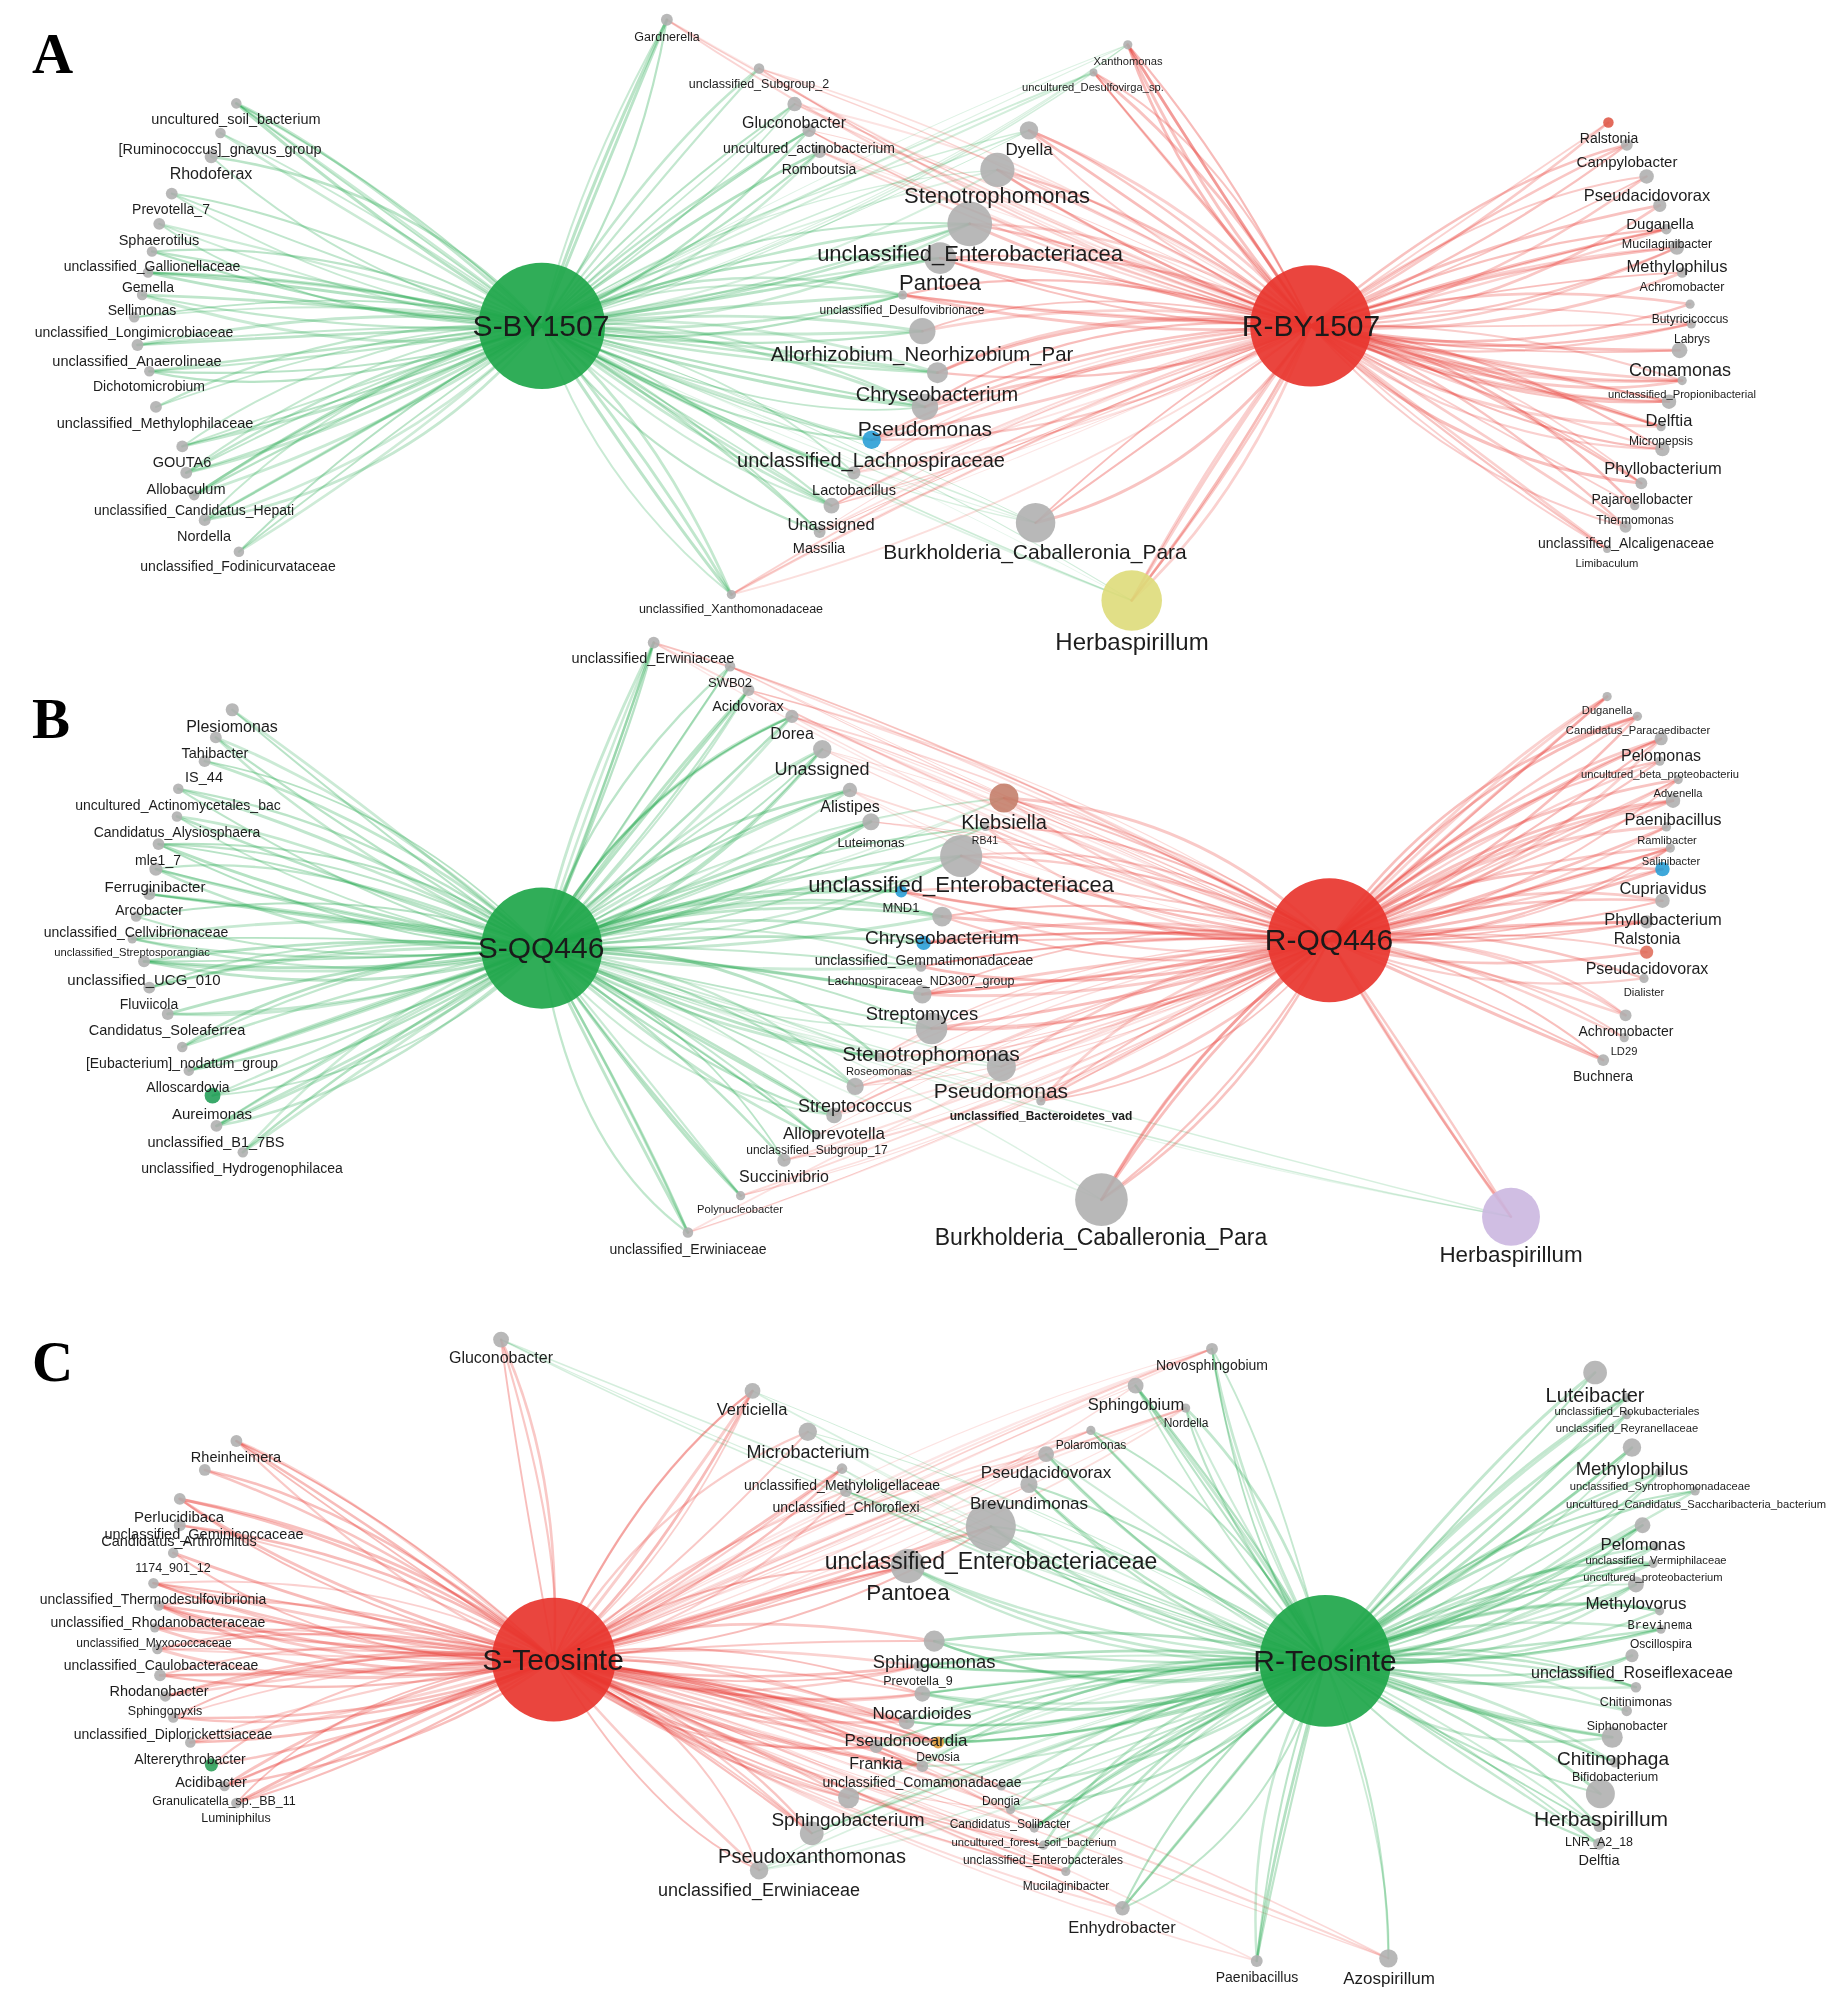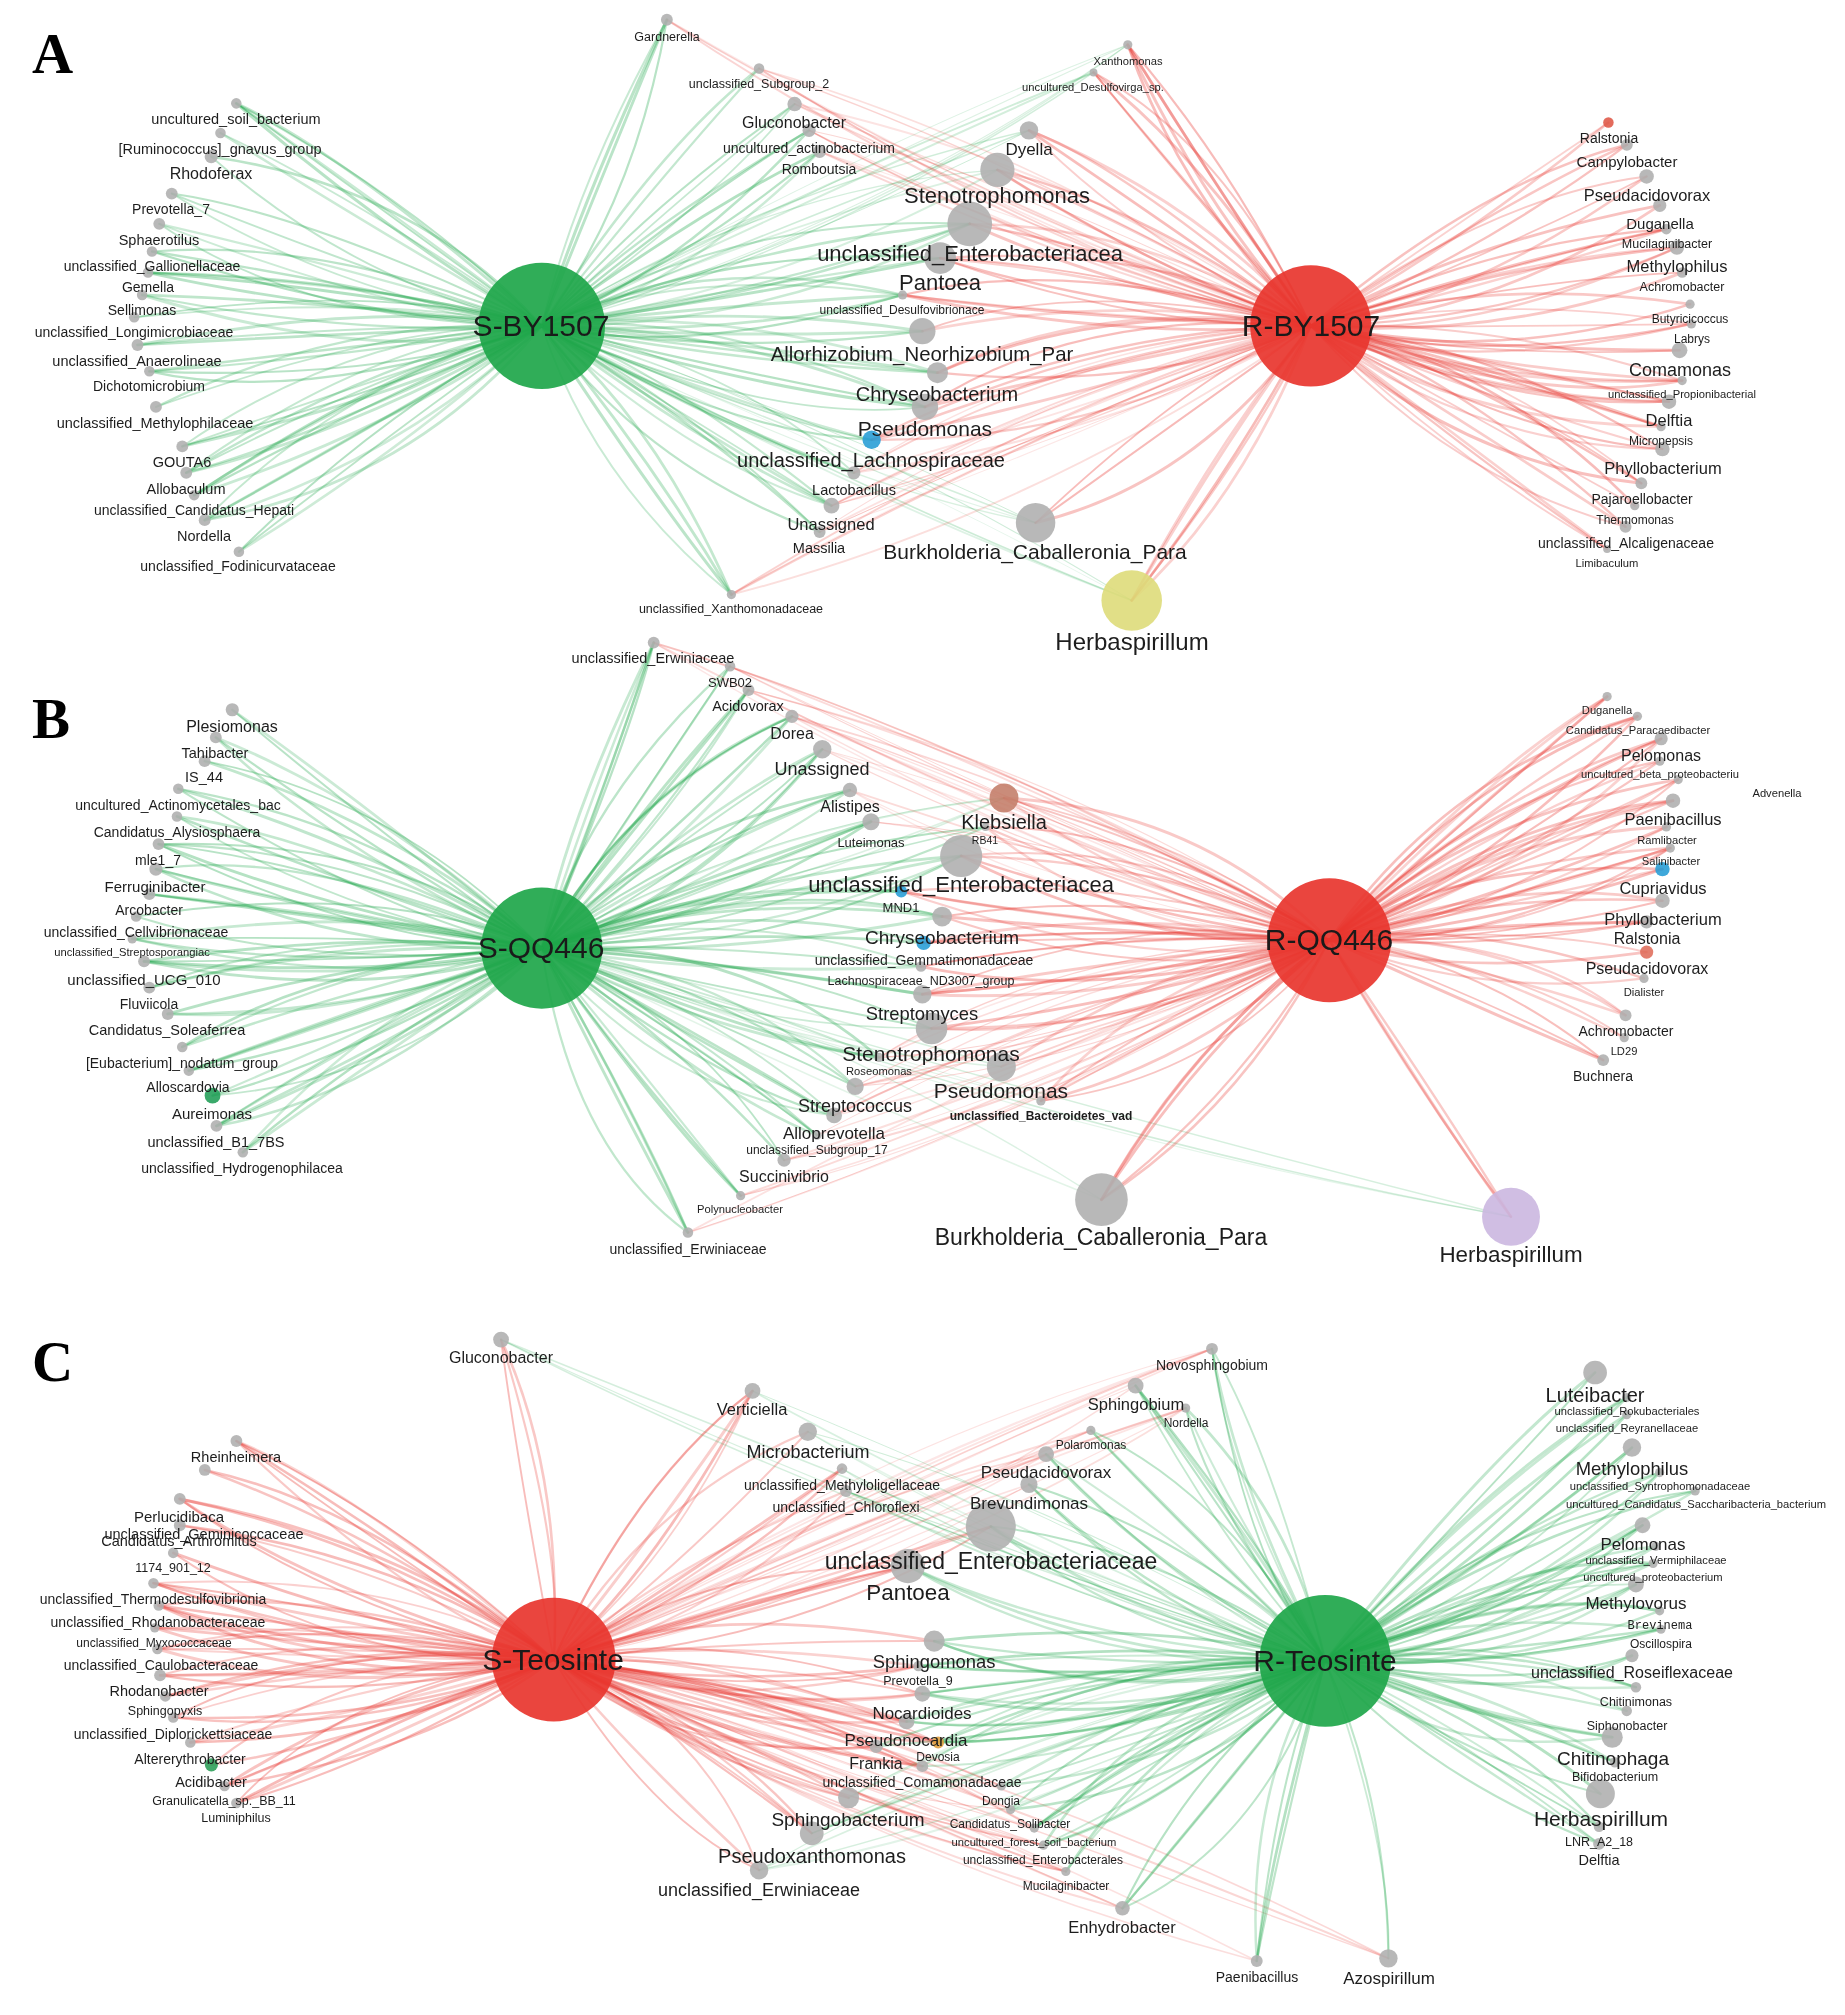--- a/index.html
+++ b/index.html
@@ -883,21 +883,21 @@
         <div class="node-label" style="left: 167px; top: 365px; font-size: 14.5px;">Candidatus_Soleaferrea</div>
         <div class="node-label" style="left: 182px; top: 398px; font-size: 14px;">[Eubacterium]_nodatum_group</div>
         <div class="node-label" style="left: 188px; top: 422px; font-size: 14px;">Alloscardovia</div>
         <div class="node-label" style="left: 212px; top: 448px; font-size: 15px;">Aureimonas</div>
         <div class="node-label" style="left: 216px; top: 477px; font-size: 14.5px;">unclassified_B1_7BS</div>
         <div class="node-label" style="left: 242px; top: 503px; font-size: 14px;">unclassified_Hydrogenophilacea</div>
         <div class="node-label" style="left: 1607px; top: 45px; font-size: 11.2px;">Duganella</div>
         <div class="node-label" style="left: 1638px; top: 65px; font-size: 11.2px;">Candidatus_Paracaedibacter</div>
         <div class="node-label" style="left: 1661px; top: 91px; font-size: 16px;">Pelomonas</div>
         <div class="node-label" style="left: 1660px; top: 109px; font-size: 11.2px;">uncultured_beta_proteobacteriu</div>
-        <div class="node-label" style="left: 1777px; top: 128px; font-size: 11.2px; text-align: center;">Advenella</div>
+        <div class="node-label" style="left: 1678px; top: 128px; font-size: 11.2px; text-align: center;">Advenella</div>
         <div class="node-label" style="left: 1673px; top: 154px; font-size: 16.5px;">Paenibacillus</div>
         <div class="node-label" style="left: 1667px; top: 175px; font-size: 11.2px;">Ramlibacter</div>
         <div class="node-label" style="left: 1671px; top: 196px; font-size: 11.2px;">Salinibacter</div>
         <div class="node-label" style="left: 1663px; top: 223px; font-size: 16.5px;">Cupriavidus</div>
         <div class="node-label" style="left: 1663px; top: 254px; font-size: 16.5px;">Phyllobacterium</div>
         <div class="node-label" style="left: 1647px; top: 274px; font-size: 16px;">Ralstonia</div>
         <div class="node-label" style="left: 1647px; top: 304px; font-size: 16px;">Pseudacidovorax</div>
         <div class="node-label" style="left: 1644px; top: 327px; font-size: 11.2px;">Dialister</div>
         <div class="node-label" style="left: 1626px; top: 366px; font-size: 14px;">Achromobacter</div>
         <div class="node-label" style="left: 1624px; top: 386px; font-size: 11.2px;">LD29</div>

